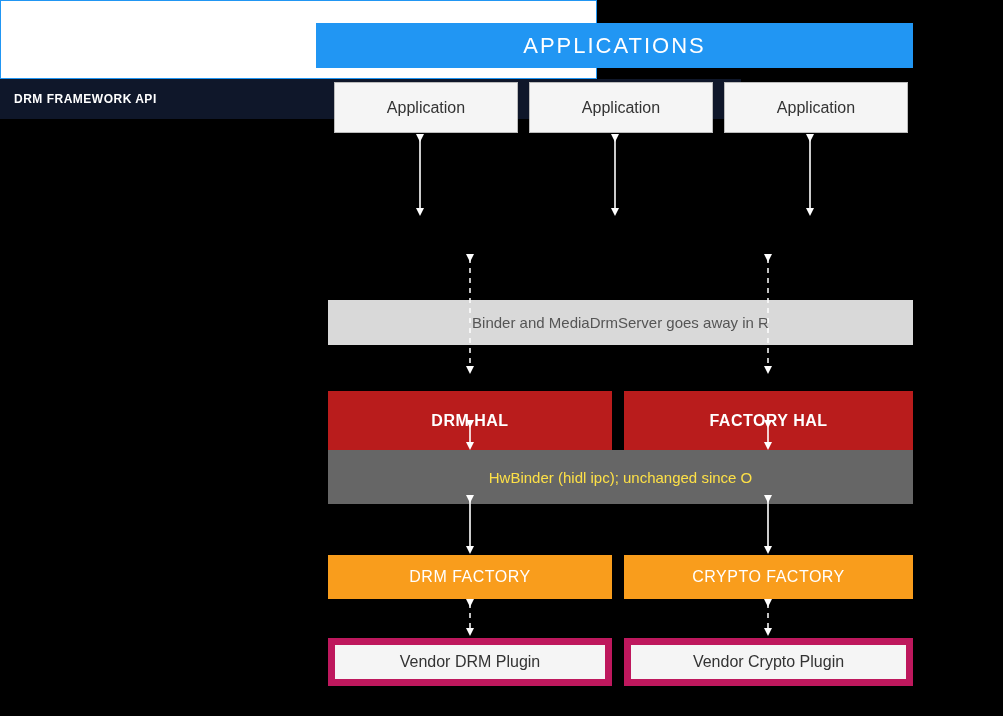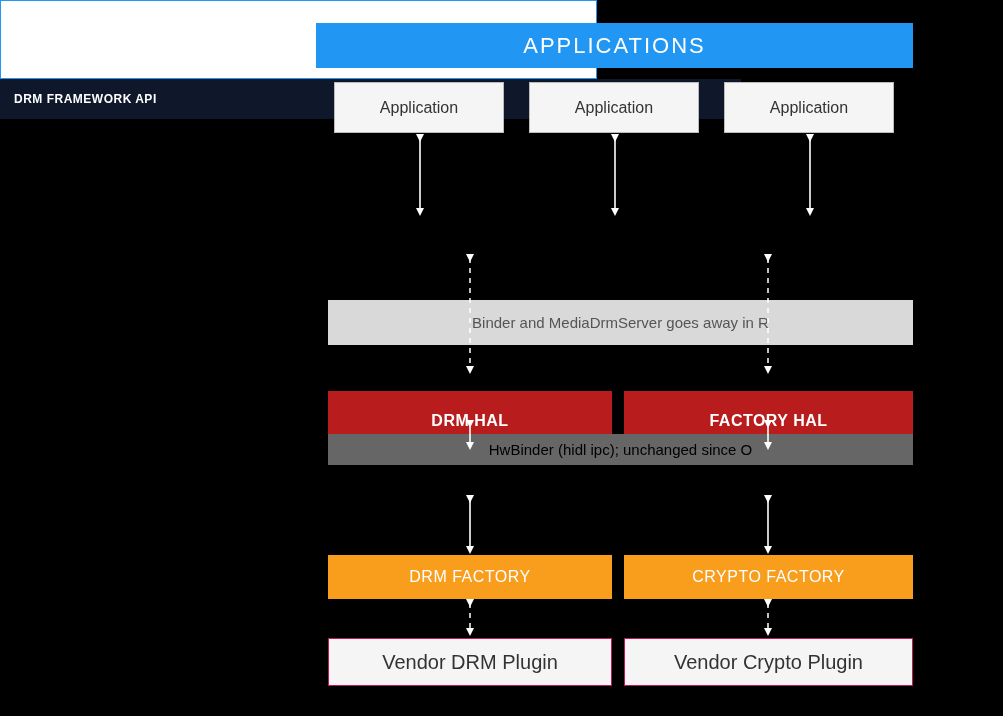--- a/index.html
+++ b/index.html
@@ -1,40 +1,40 @@
 <!DOCTYPE html>
 <html><head>
 <meta charset="utf-8">
 <style>
 *{margin:0;padding:0;box-sizing:border-box;font-family:Arial,Helvetica,sans-serif}
 body{background:#000;width:1003px;height:716px;position:relative;overflow:hidden}
 .box{position:absolute;display:flex;align-items:center;justify-content:center;}
 .apps-header{left:316px;top:23px;width:597px;height:45px;background:#2196F3;color:#fff;font-size:22px;letter-spacing:2px;font-weight:500}
 .apps-body{left:316px;top:68px;width:597px;height:79px;background:#fff;border:1px solid #2196F3}
 
-.app-box{position:absolute;top:82px;width:170px;height:51px;background:#F5F5F5;border:1px solid #bbb;display:flex;align-items:center;justify-content:center;font-size:16px;color:#333}
+.app-box{position:absolute;top:82px;width:184px;height:51px;background:#F5F5F5;border:1px solid #bbb;display:flex;align-items:center;justify-content:center;font-size:16px;color:#333}
 .app1{left:334px}
 .app2{left:529px}
 .app3{left:724px}
 
 .green-bar{left:12px;top:218px;width:741px;height:40px;background:#0f172a;display:flex;align-items:center;padding-left:14px;color:#fff;font-size:12px;font-weight:600;letter-spacing:0.5px}
 
 .gray-note{left:328px;top:300px;width:585px;height:45px;background:#D9D9D9;display:flex;align-items:center;justify-content:center;color:#555;font-size:15px}
 
 .hal{top:391px;height:59px;background:#b91c1c;color:#fff;font-size:16px;font-weight:600;letter-spacing:0.5px}
 .drm-hal{left:328px;width:284px}
 .crypto-hal{left:624px;width:289px}
 
-.hwbinder{left:328px;top:434px;width:585px;height:31px;background:#666;color:#000000;font-size:15px}
+.hwbinder{left:328px;top:450px;width:585px;height:54px;background:#666;color:#fde047;font-size:15px}
 
 .fac{top:555px;height:44px;background:#F99D1C;color:#fff;font-size:16px;font-weight:400;letter-spacing:0.5px}
 .drm-fac{left:328px;width:284px}
 .crypto-fac{left:624px;width:289px}
 
-.ven{top:638px;height:48px;background:#F5F5F5;border:1px solid #be185d;color:#333;font-size:20px}
+.ven{top:638px;height:48px;background:#F5F5F5;border:7px solid #be185d;color:#333;font-size:16px}
 .ven-drm{left:328px;width:284px}
 .ven-crypto{left:624px;width:289px}
 
 svg.lines{position:absolute;left:0;top:0;width:1003px;height:716px;pointer-events:none}
 </style>
 </head>
 <body>
 
 <div class="box apps-header">APPLICATIONS</div>
 <div class="apps-body"></div>

